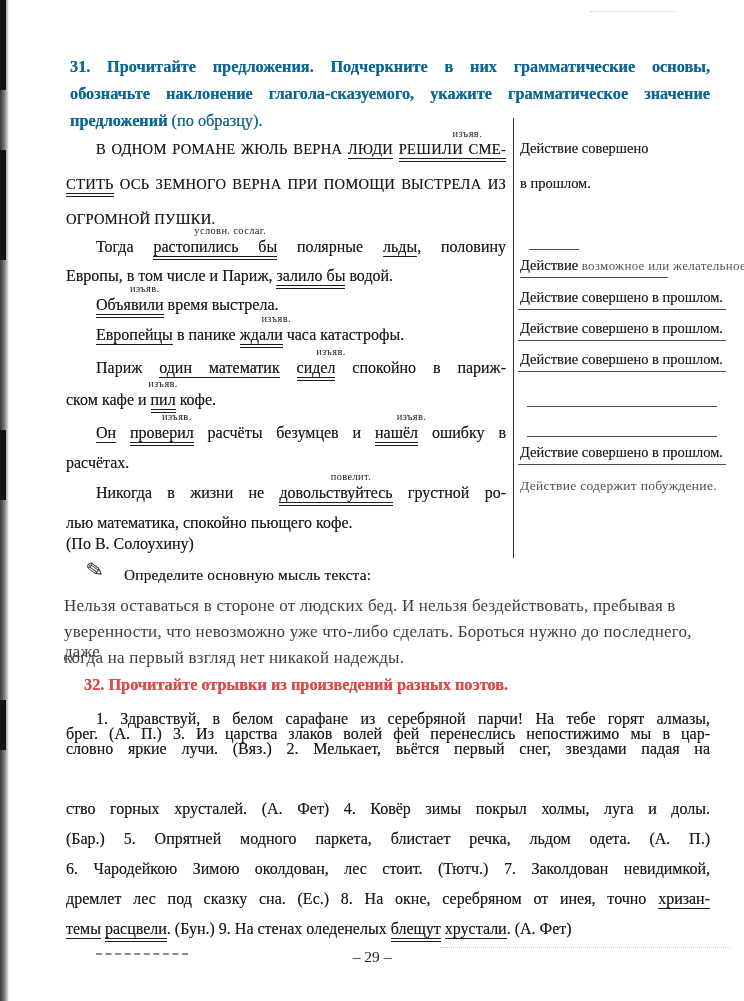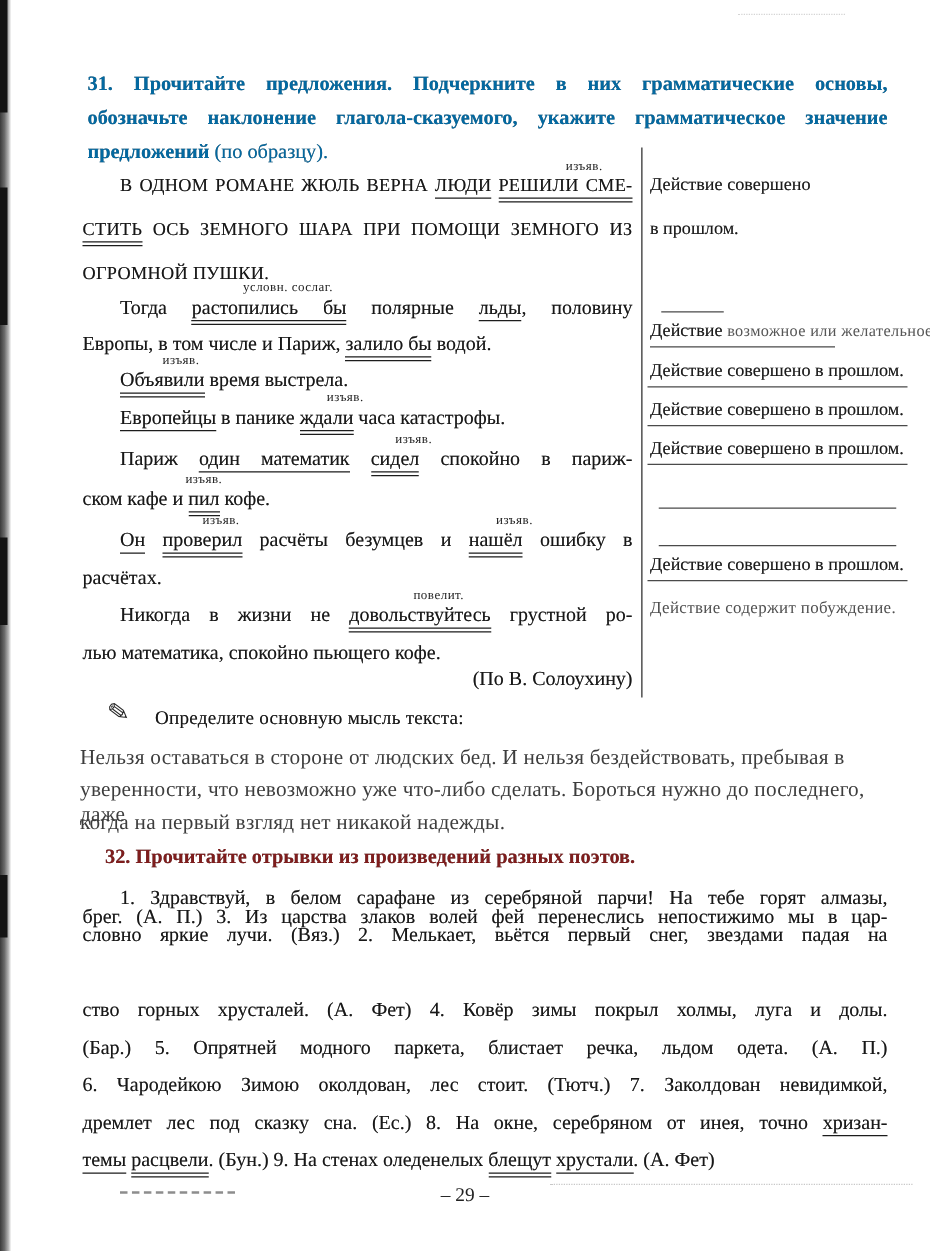--- a/index.html
+++ b/index.html
@@ -26,31 +26,31 @@
   .ann{position:absolute;top:-12px;left:50%;transform:translateX(-50%);
        font-size:10.4px;line-height:1;letter-spacing:.4px;color:#222;white-space:nowrap;
        text-shadow:none;font-weight:400;}
   
   .divider{position:absolute;left:513px;top:118px;height:440px;width:0;border-left:1.4px solid #2c2c2c;}
   .rrow{position:absolute;left:520px;white-space:nowrap;font-size:14.5px;line-height:18px;
         color:#1c1c1c;text-shadow:0 0 .4px rgba(0,0,0,.5);}
   .pencil-answer{font-size:13px;color:#565656;letter-spacing:.3px;text-shadow:none;}
   .gray{color:#4f4f4f;font-size:13.5px;letter-spacing:.3px;text-shadow:none;}
   .ul{position:absolute;height:0;border-bottom:1.4px solid #4a4a4a;}
-  .attr{position:absolute;left:66px;width:440px;text-align:right;font-size:16px;
+  .attr{position:absolute;left:66px;width:440px;text-align:left;font-size:16px;
         text-shadow:0 0 .4px rgba(0,0,0,.5);}
   
   .pencil{position:absolute;left:86px;top:558px;font-size:21px;color:#2a2a2a;transform:rotate(-8deg);}
   .prompt{position:absolute;left:124px;top:566px;font-size:15.3px;letter-spacing:.2px;
           text-shadow:0 0 .4px rgba(0,0,0,.5);}
   .ansl{position:absolute;left:64px;width:664px;font-size:17px;line-height:20px;
         color:#3d3d3d;letter-spacing:.2px;}
   
   .h32{position:absolute;left:84px;top:675px;width:620px;font-weight:700;font-size:16.3px;
-       color:#7f1d1d;text-shadow:0 0 .4px rgba(0,0,0,.55);}
+       color:#ef4444;text-shadow:0 0 .4px rgba(0,0,0,.55);}
   .x{position:absolute;left:66px;width:644px;font-size:16px;line-height:21px;
      text-shadow:0 0 .4px rgba(0,0,0,.5);}
   .pnum{position:absolute;left:0;top:948px;width:744px;text-align:center;font-size:15.5px;color:#222;}
   .noise{position:absolute;height:0;}
 </style>
 </head>
 <body>
 
 <div class="page">
 
@@ -58,21 +58,21 @@
   <div class="blob" style="top:0;height:90px"></div>
   <div class="blob" style="top:150px;height:110px"></div>
   <div class="blob" style="top:430px;height:70px"></div>
   <div class="blob" style="top:700px;height:50px"></div>
 
   <div class="h31 jl" style="top:57px">31. Прочитайте предложения. Подчеркните в них грамматические основы,</div>
   <div class="h31 jl" style="top:84px">обозначьте наклонение глагола-сказуемого, укажите грамматическое значение</div>
   <div class="h31" style="top:111px"><span>предложений</span><span class="reg"> (по образцу).</span></div>
 
   <div class="l caps jl ind" style="top:139px"><span class="run">В ОДНОМ РОМАНЕ ЖЮЛЬ ВЕРНА </span><span class="w s">ЛЮДИ</span><span class="run"> </span><span class="w d">РЕШИЛИ СМЕ-<span class="ann">изъяв.</span></span></div>
-  <div class="l caps jl" style="top:174px"><span class="w d">СТИТЬ</span><span class="run"> ОСЬ ЗЕМНОГО ШАРА ПРИ ПОМОЩИ ЗЕМНОГО ИЗ</span></div>
+  <div class="l caps jl" style="top:174px"><span class="w d">СТИТЬ</span><span class="run"> ОСЬ ЗЕМНОГО ВЕРНА ПРИ ПОМОЩИ ВЫСТРЕЛА ИЗ</span></div>
   <div class="l caps" style="top:209px"><span class="run">ОГРОМНОЙ ПУШКИ.</span></div>
   <div class="l jl ind" style="top:236px"><span class="run">Тогда </span><span class="w d">растопились бы<span class="ann">условн. сослаг.</span></span><span class="run"> полярные </span><span class="w s">льды</span><span class="run">, половину</span></div>
   <div class="l" style="top:265px"><span class="run">Европы, в том числе и Париж, </span><span class="w d">залило бы</span><span class="run"> водой.</span></div>
   <div class="l ind" style="top:294px"><span class="w d">Объявили<span class="ann">изъяв.</span></span><span class="run"> время выстрела.</span></div>
   <div class="l ind" style="top:324px"><span class="w s">Европейцы</span><span class="run"> в панике </span><span class="w d">ждали<span class="ann">изъяв.</span></span><span class="run"> часа катастрофы.</span></div>
   <div class="l jl ind" style="top:357px"><span class="run">Париж </span><span class="w s">один математик</span><span class="run"> </span><span class="w d">сидел<span class="ann">изъяв.</span></span><span class="run"> спокойно в париж-</span></div>
   <div class="l" style="top:389px"><span class="run">ском кафе и </span><span class="w d">пил<span class="ann">изъяв.</span></span><span class="run"> кофе.</span></div>
   <div class="l jl ind" style="top:422px"><span class="w s">Он</span><span class="run"> </span><span class="w d">проверил<span class="ann">изъяв.</span></span><span class="run"> расчёты безумцев и </span><span class="w d">нашёл<span class="ann">изъяв.</span></span><span class="run"> ошибку в</span></div>
   <div class="l" style="top:452px"><span class="run">расчётах.</span></div>
   <div class="l jl ind" style="top:482px"><span class="run">Никогда в жизни не </span><span class="w d">довольствуйтесь<span class="ann">повелит.</span></span><span class="run"> грустной ро-</span></div>

